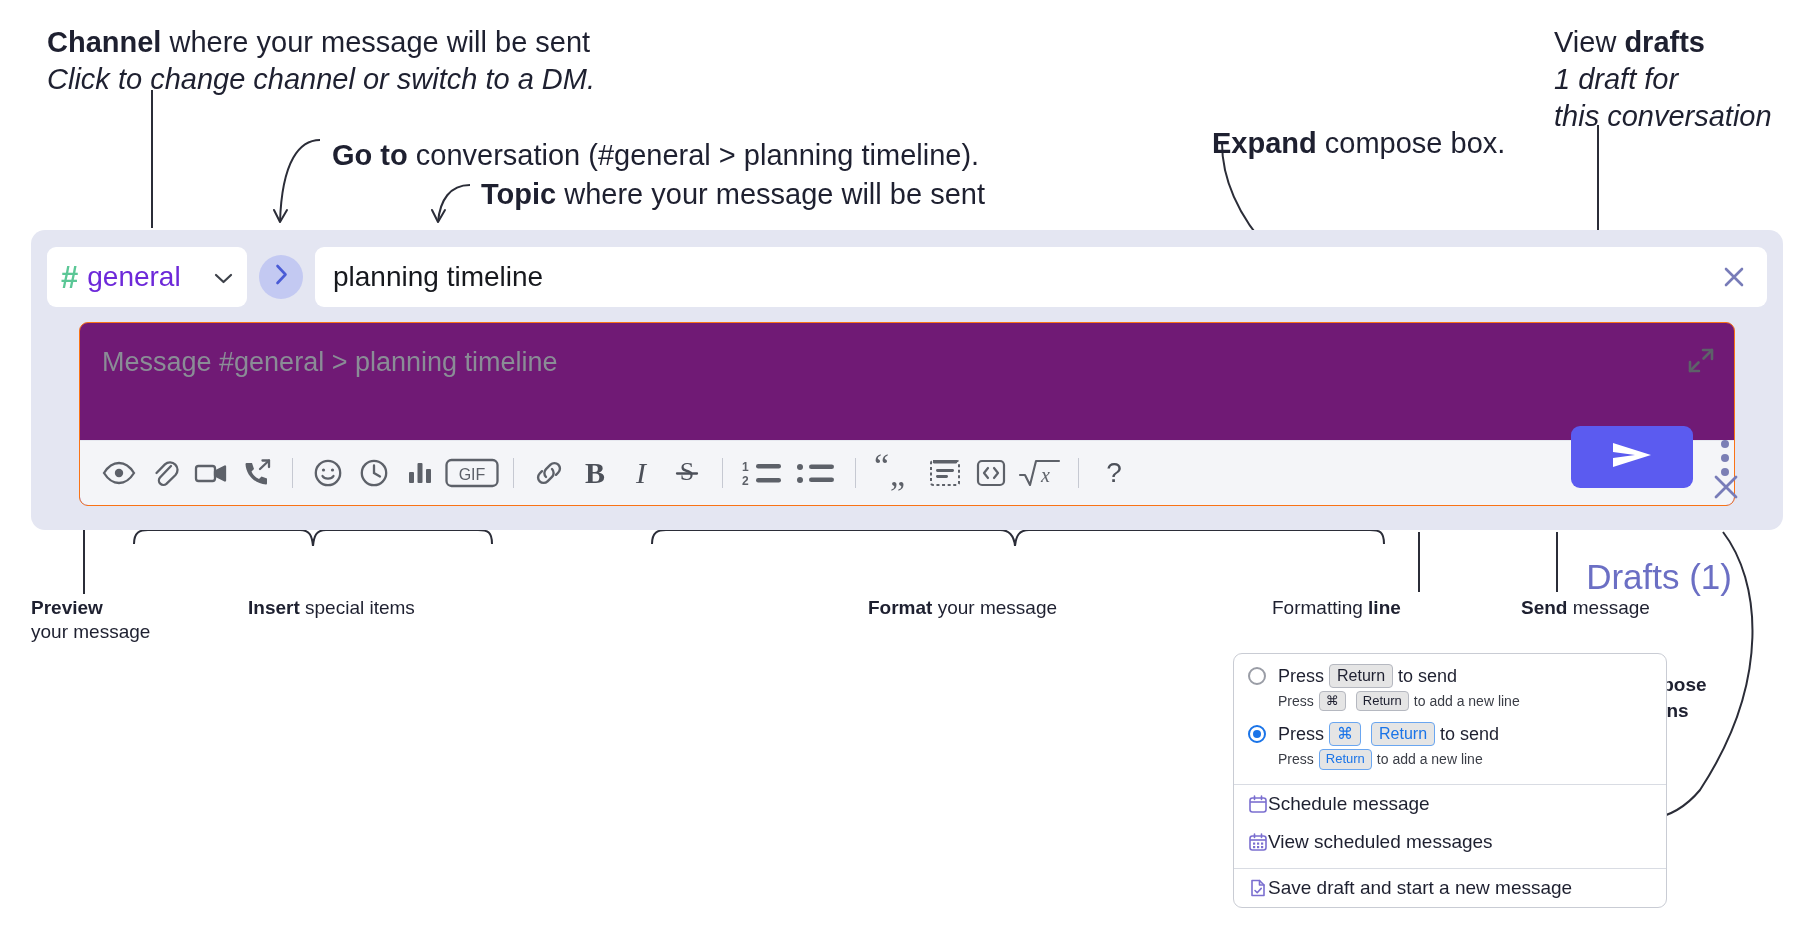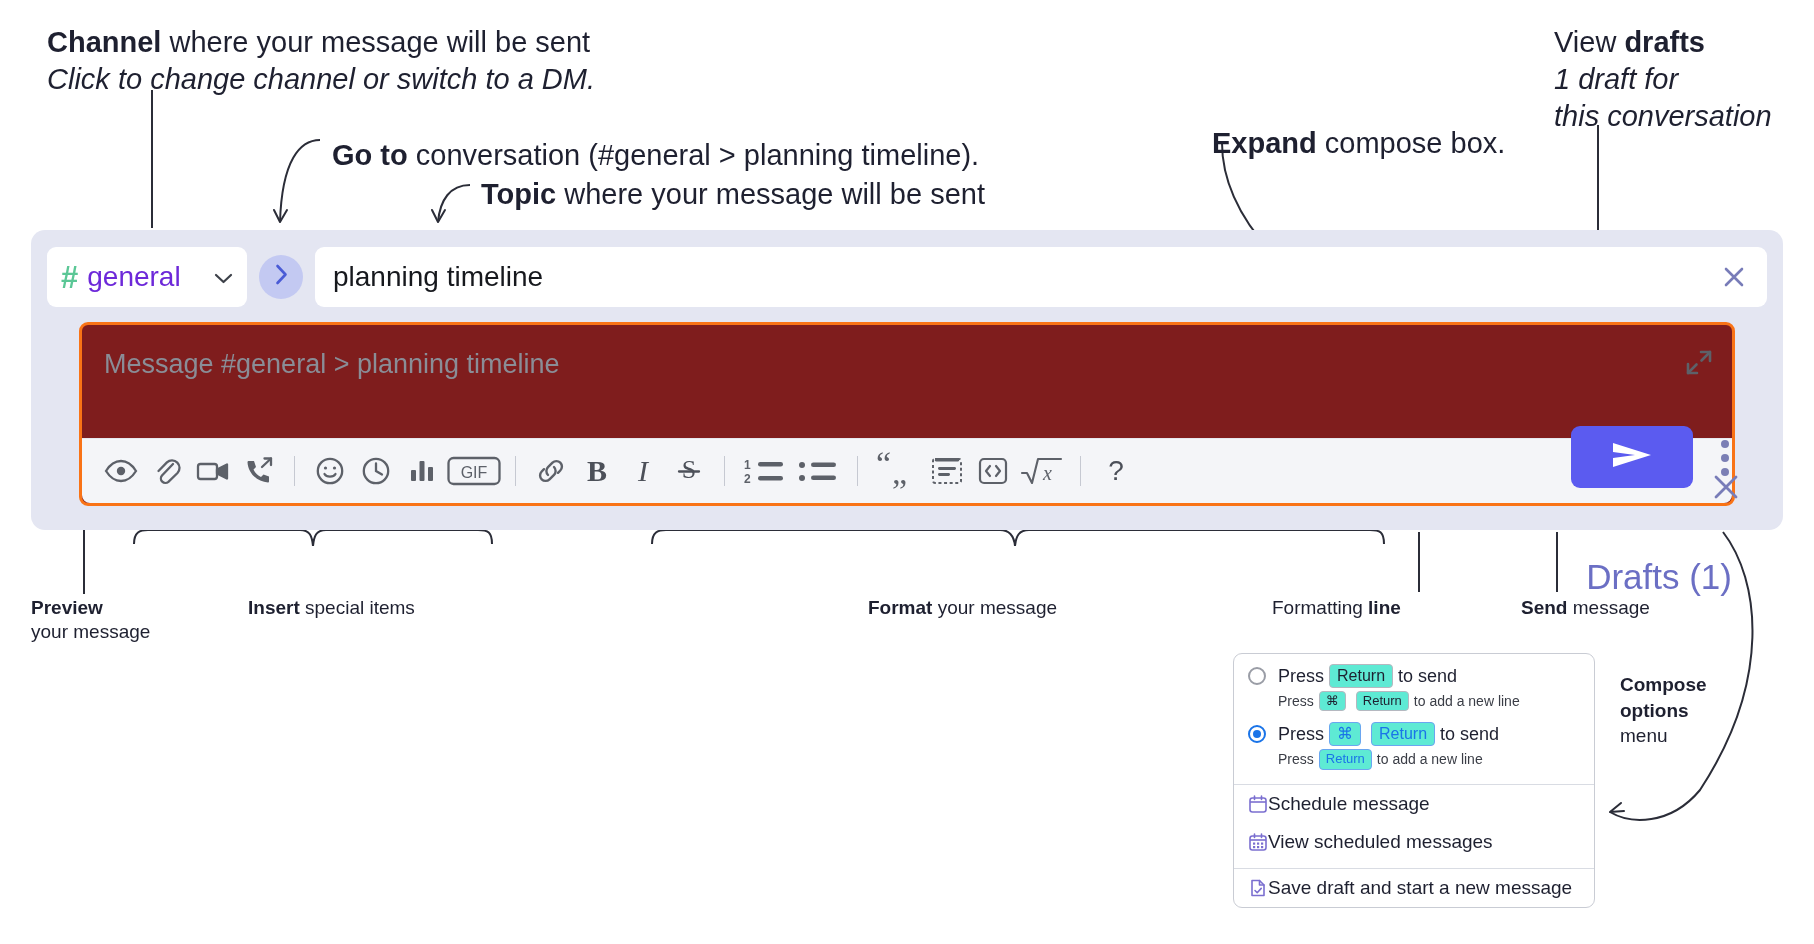--- a/index.html
+++ b/index.html
@@ -50,21 +50,21 @@
   }
   .topic-field{
     flex:1;height:60px;background:#ffffff;border-radius:9px;
     display:flex;align-items:center;padding:0 18px 0 18px;box-sizing:border-box;gap:38px;
   }
   .topic-value{font-size:28px;color:#16181d;flex:1;}
   .topic-clear{width:30px;height:30px;flex:none;cursor:pointer;}
 
   .msg-card{
     position:absolute;left:48px;top:92px;right:48px;height:184px;
-    background:#7f1d1d;border:3px solid #f97316;border-radius:9px;box-sizing:border-box;
+    background:#701a75;border:1px solid #f97316;border-radius:9px;box-sizing:border-box;
   }
   .msg-placeholder{
     position:absolute;left:22px;top:24px;font-size:27px;color:#8a8d96;
   }
   .expand-btn{position:absolute;right:18px;top:22px;width:30px;height:30px;cursor:pointer;}
 
   .toolbar{
     position:absolute;left:0;right:0;bottom:0;height:64px;
     background:#f4f5f8;border-top:1px solid #e6e8ef;
     border-radius:0 0 8px 8px;
@@ -84,35 +84,35 @@
     display:flex;flex-direction:column;align-items:center;justify-content:center;gap:6px;cursor:pointer;
   }
   .kebab i{width:8px;height:8px;border-radius:50%;background:#7b7fb5;display:block;}
   .drafts{
     position:absolute;right:51px;top:327px;font-size:35px;color:#6b6fc4;cursor:pointer;
   }
   .panel-close{position:absolute;right:40px;top:240px;width:34px;height:34px;cursor:pointer;}
 
   
   .menu{
-    position:absolute;left:1233px;top:653px;width:362px;
+    position:absolute;left:1233px;top:653px;width:434px;
     background:#ffffff;border:1px solid #c9ccd4;border-radius:9px;
     box-sizing:border-box;padding:6px 0 0 0;
   }
   .mrow{display:flex;align-items:center;padding:4px 14px 2px 14px;cursor:pointer;}
   .radio{width:18px;height:18px;border-radius:50%;border:2px solid #9a9da6;flex:none;margin-right:12px;box-sizing:border-box;}
   .radio.on{border-color:#1a74e8;background:#ffffff;position:relative;}
   .radio.on::after{content:"";position:absolute;left:3px;top:3px;width:8px;height:8px;border-radius:50%;background:#1a74e8;}
   .mlabel{font-size:18px;color:#1e2030;}
   .sub{display:flex;align-items:center;padding:1px 14px 7px 44px;}
   .sub .mlabel{font-size:14px;color:#3a3d46;}
   .key{
     display:inline-flex;align-items:center;justify-content:center;
     border:1px solid #b5b8c0;border-radius:4px;padding:1px 7px;margin:0 5px;
-    font-size:16px;color:#1e2030;background:#5eead4;line-height:1.25;
+    font-size:16px;color:#1e2030;background:#e5e5e5;line-height:1.25;
   }
   .sub .key{font-size:13px;padding:1px 6px;}
   .key.blue{border-color:#6aa6f0;color:#1a74e8;}
   .mdiv{height:1px;background:#d9dce3;margin:7px 0 0 0;}
   .irow{display:flex;align-items:center;padding:8px 14px;cursor:pointer;}
   .irow .mlabel{font-size:19px;}
   .mi{width:20px;height:20px;flex:none;color:#7b6fd0;}
 
   svg{overflow:visible;}
   .lines{position:absolute;left:0;top:0;width:1814px;height:944px;pointer-events:none;}

